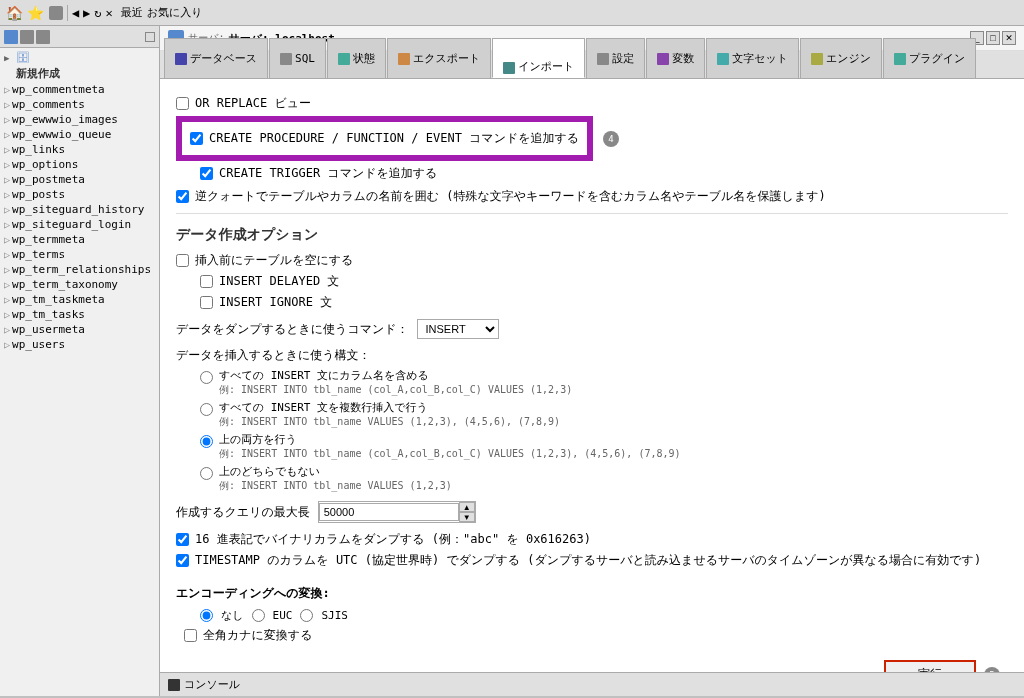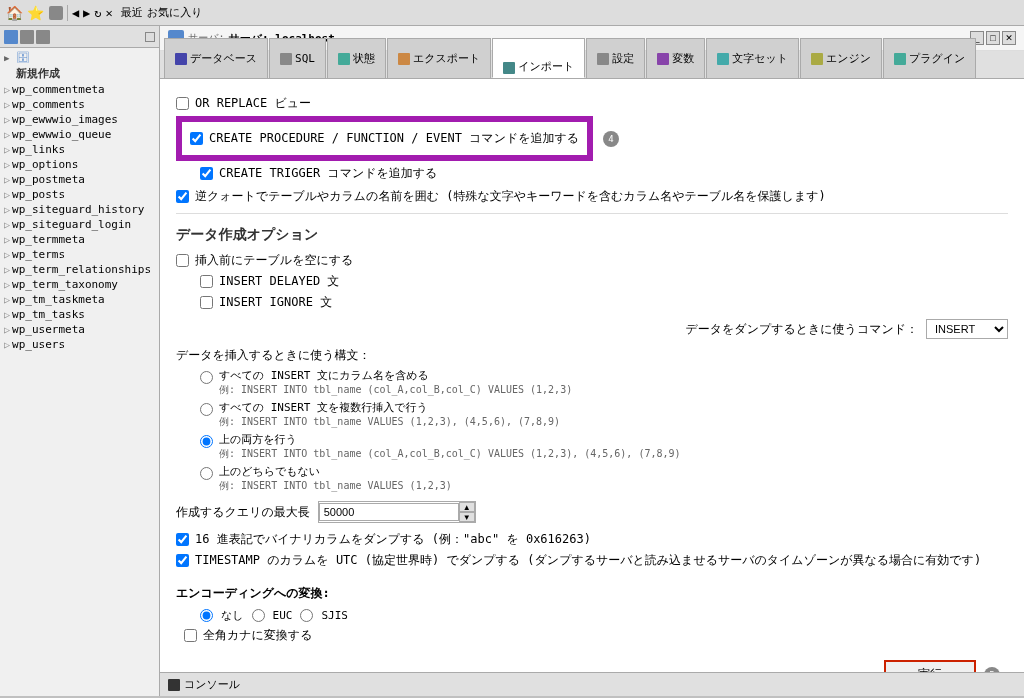--- a/index.html
+++ b/index.html
@@ -284,21 +284,21 @@
       <div class="option-row indented">
         <input type="checkbox" style="width: 13px; height: 13px;">
         <span>INSERT DELAYED 文</span>
       </div>
 
       <div class="option-row indented">
         <input type="checkbox" style="width: 13px; height: 13px;">
         <span>INSERT IGNORE 文</span>
       </div>
 
-      <div style="display:flex; align-items:center; gap:8px; margin:8px 0;justify-content:flex-end;">
+      <div style="display:flex; align-items:center; gap:8px; margin:8px 0;">
         <span>データをダンプするときに使うコマンド：</span>
         <select style="border:1px solid #aaa; padding:2px 4px; font-size:11px; background:#fff;">
           <option>INSERT</option>
           <option>UPDATE</option>
           <option>REPLACE</option>
         </select>
       </div>
 
       <div style="margin:6px 0 4px 0;">
         <span>データを挿入するときに使う構文：</span>

